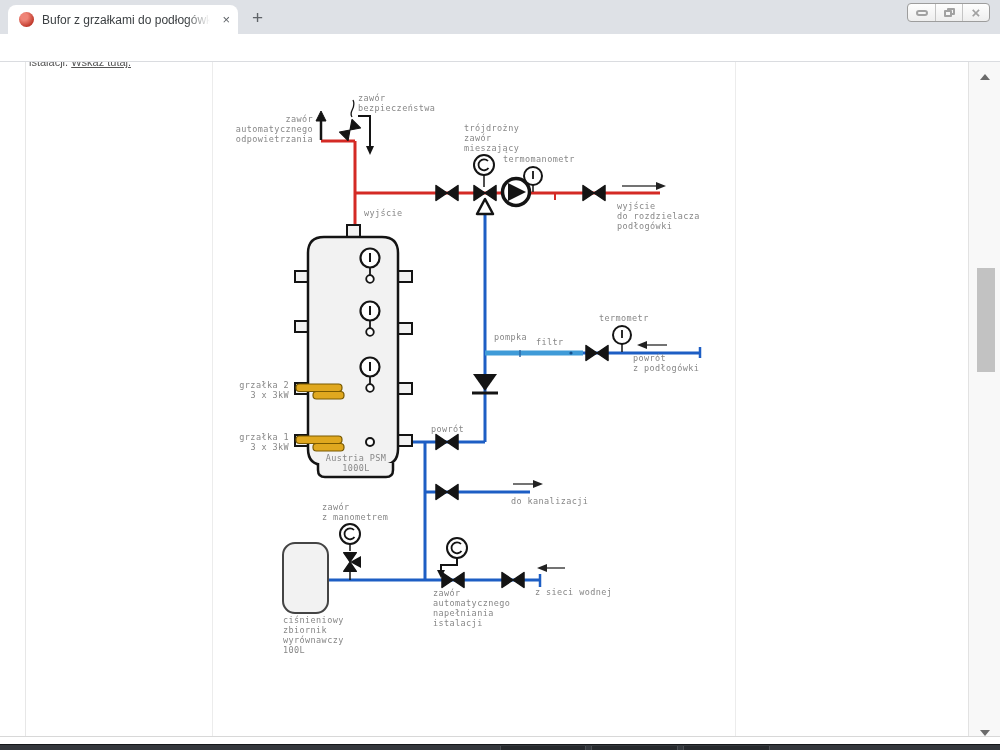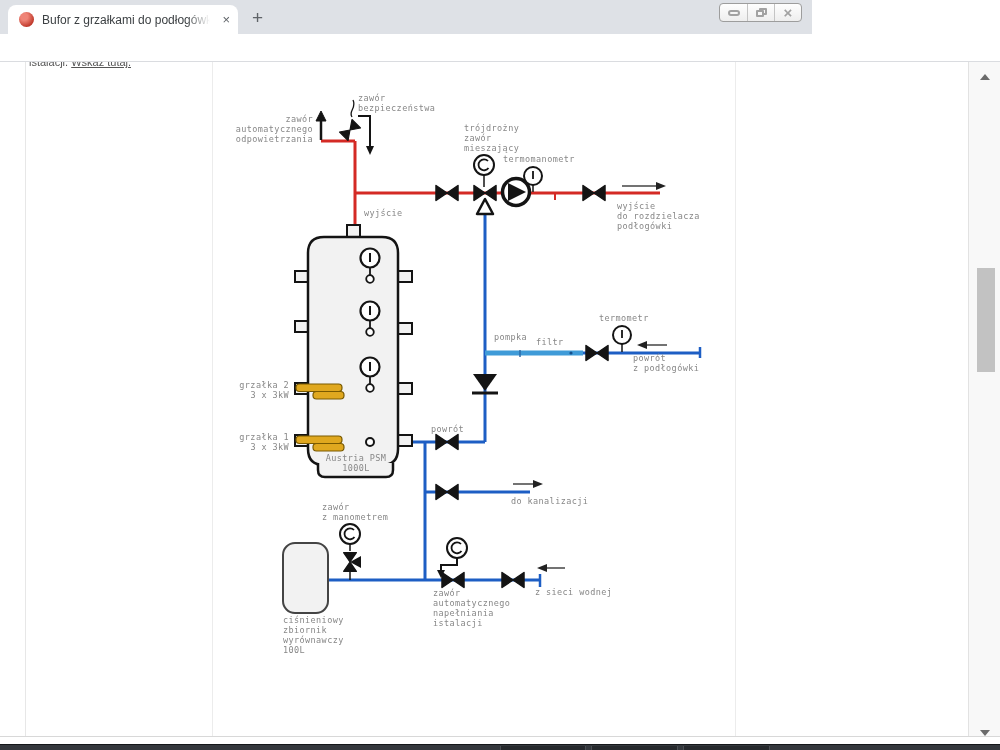--- a/index.html
+++ b/index.html
@@ -1,20 +1,20 @@
 <!DOCTYPE html>
 <html><head>
 <meta charset="utf-8">
 <style>
   * { margin:0; padding:0; box-sizing:border-box; }
   html,body { width:1000px; height:750px; overflow:hidden; background:#fff;
     font-family:"Liberation Sans", sans-serif; }
 
   
-  #tabstrip { position:absolute; left:0; top:0; width:812px; height:34px; background:#dee1e6; }
+  #tabstrip { position:absolute; left:0; top:0; width:1000px; height:34px; background:#dee1e6; }
   #tab { position:absolute; left:8px; top:5px; width:230px; height:29px; background:#fff;
     border-radius:8px 8px 0 0; display:flex; align-items:center; padding:0 8px 0 11px; }
   #favicon { width:15px; height:15px; border-radius:50%;
     background:radial-gradient(circle at 35% 32%, #ef8477 25%, #c23c2e 70%, #9e2c22); flex:0 0 auto; }
   #tab-title { font-size:12px; color:#3c4043; margin-left:8px; white-space:nowrap; overflow:hidden;
     width:168px; -webkit-mask-image:linear-gradient(90deg,#000 86%,transparent); }
   #tab-close { font-size:13px; color:#5f6368; margin-left:auto; line-height:13px; cursor:default; }
   #newtab { position:absolute; left:252px; top:7px; font-size:19px; color:#5f6368; }
   #winctl { position:absolute; right:10px; top:3px; height:19px; display:flex;
     border:1px solid #9d9d9d; border-radius:4px; background:linear-gradient(#fefefe,#eee); }

